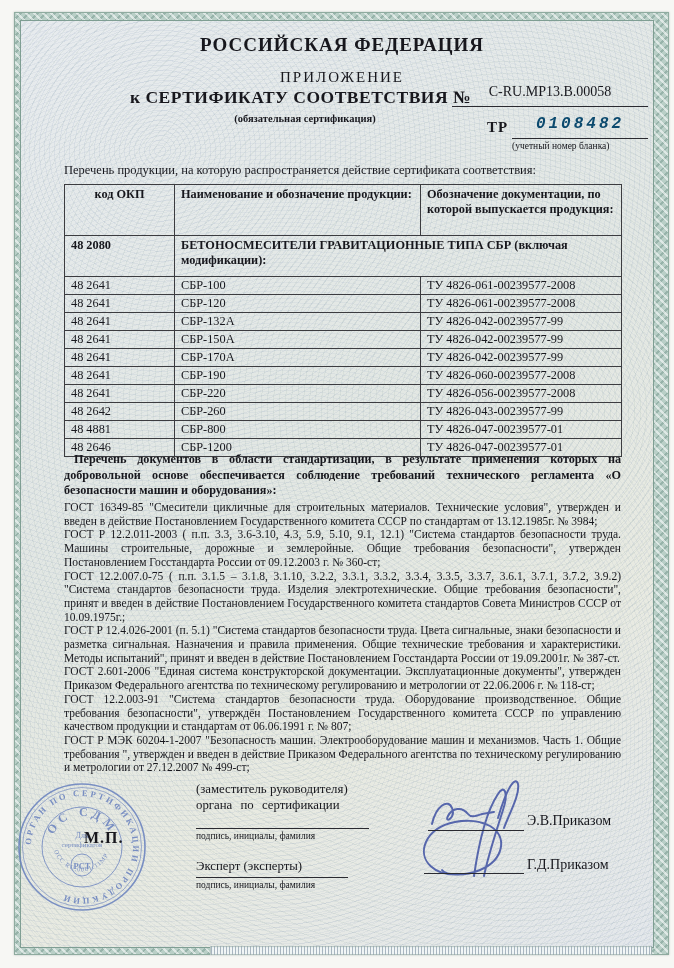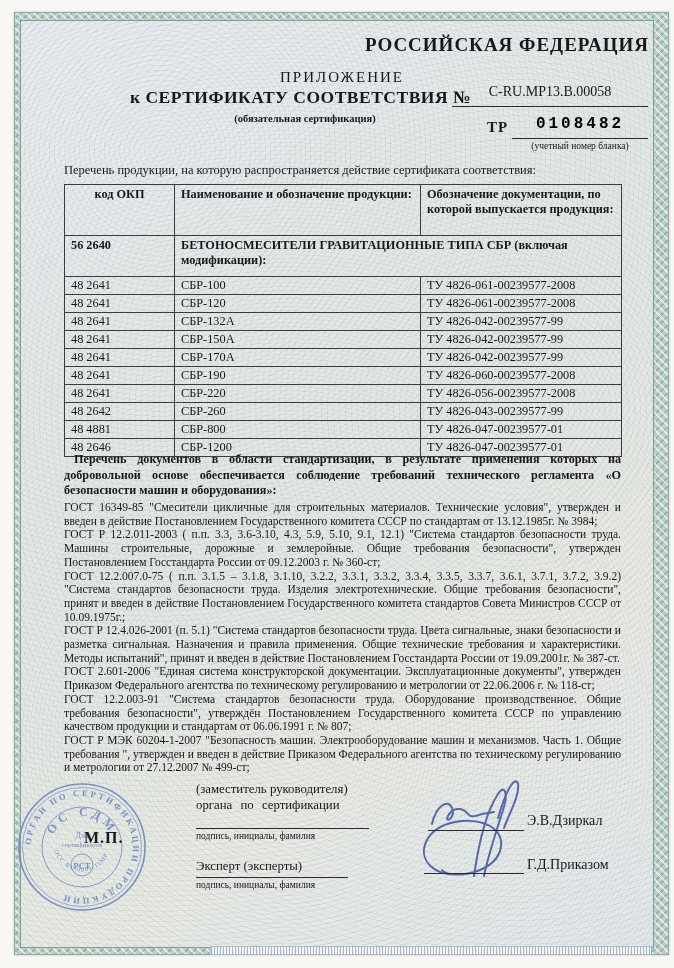--- a/index.html
+++ b/index.html
@@ -27,32 +27,32 @@
     position:absolute;left:20px;top:20px;right:20px;bottom:20px;
     border:1px solid #7f9e93;
     background-color:#e4e8e9;
     background-image:
       repeating-radial-gradient(circle at 22% 14%, rgba(112,136,176,.10) 0 1px, rgba(0,0,0,0) 1px 5px),
       repeating-radial-gradient(circle at 78% 42%, rgba(118,150,140,.10) 0 1px, rgba(0,0,0,0) 1px 6px),
       repeating-radial-gradient(circle at 42% 78%, rgba(112,136,176,.08) 0 1px, rgba(0,0,0,0) 1px 4px),
       linear-gradient(150deg,#e7ebee 0%,#e2e7e3 45%,#e8eae1 72%,#e3e7eb 100%);
   }
   .abs{position:absolute;}
-  .country{left:35px;right:25px;top:34px;font-size:19px;font-weight:bold;letter-spacing:1px;text-align:right;}
+  .country{left:35px;right:25px;top:34px;font-size:19px;font-weight:bold;letter-spacing:1px;text-align:center;}
   .title1{left:35px;right:25px;top:69px;font-size:15px;font-weight:normal;letter-spacing:2px;text-align:center;}
   .title2{left:130px;top:87px;font-size:17.5px;font-weight:bold;letter-spacing:.5px;}
   .cert-number{left:452px;top:84px;width:196px;height:22px;text-align:center;font-size:14px;border-bottom:1.5px solid #2a2a30;}
   .subtitle{left:155px;top:113px;width:300px;text-align:center;font-size:10.5px;font-weight:bold;}
   .tr-label{left:487px;top:119px;font-size:15px;font-weight:bold;letter-spacing:1px;}
   .blank-number{
     left:512px;top:115px;width:136px;height:23px;text-align:center;
     font-family:"Liberation Mono", monospace;font-size:16px;font-weight:bold;letter-spacing:3px;
     border-bottom:1.5px solid #2a2a30;
   }
-  .blank-caption{left:512px;top:141px;width:136px;text-align:center;font-size:9.5px;}
+  .blank-caption{left:512px;top:141px;width:136px;text-align:left;font-size:9.5px;}
   .intro{left:64px;top:163px;width:560px;font-size:12.5px;}
   table.products{
     position:absolute;left:64px;top:184px;width:557px;
     border-collapse:collapse;table-layout:fixed;
     font-size:12.3px;
   }
   table.products th, table.products td{
     border:1px solid #3c3c40;
     padding:2px 6px;vertical-align:top;line-height:1.22;
     overflow:hidden;white-space:nowrap;
@@ -98,41 +98,41 @@
 
   <div class="border-band"></div>
   <div class="interior"></div>
 
   <div class="abs country">РОССИЙСКАЯ ФЕДЕРАЦИЯ</div>
   <div class="abs title1">ПРИЛОЖЕНИЕ</div>
   <div class="abs title2">к СЕРТИФИКАТУ СООТВЕТСТВИЯ  №</div>
   <div class="abs cert-number">C-RU.MP13.B.00058</div>
   <div class="abs subtitle">(обязательная сертификация)</div>
   <div class="abs tr-label">ТР</div>
-  <div class="abs blank-number" style="color:#000000;">0108482</div>
+  <div class="abs blank-number" style="color:#0c4a6e;font-style:italic;">0108482</div>
   <div class="abs blank-caption">(учетный номер бланка)</div>
 
   <div class="abs intro">Перечень продукции, на которую распространяется действие сертификата соответствия:</div>
 
   <table class="products">
     <colgroup>
         <col class="col1">
         <col class="col2">
         <col class="col3">
       </colgroup>
     <thead>
       <tr>
         <th class="c1h">код ОКП</th>
         <th>Наименование и обозначение продукции:</th>
         <th>Обозначение документации, по которой выпускается продукция:</th>
       </tr>
     </thead>
     <tbody>
       <tr class="group-row">
-        <td class="code">56 2640</td>
+        <td class="code">48 2080</td>
         <td colspan="2">БЕТОНОСМЕСИТЕЛИ ГРАВИТАЦИОННЫЕ ТИПА СБР (включая модификации):</td>
       </tr>
       <tr class="item-row">
           <td class="code">48 2641</td>
           <td>СБР-100</td>
           <td>ТУ 4826-061-00239577-2008</td>
         </tr>
       <tr class="item-row">
           <td class="code">48 2641</td>
           <td>СБР-120</td>
@@ -228,19 +228,19 @@
   <div class="abs uline2"></div>
   <div class="abs cap2">подпись, инициалы, фамилия</div>
 
   <svg class="abs sig-svg" width="180" height="135" viewBox="0 0 180 135">
     <g fill="none" stroke="#3f51a3" stroke-width="2" stroke-linecap="round" opacity=".85">
       <path d="M22 52 C26 34 38 26 42 36 C46 46 34 52 38 44 C42 36 52 34 58 42 C61 46 66 44 72 42 L84 40 M88 46 C98 12 106 4 108 12 C110 22 100 40 94 56"></path>
       <path d="M54 102 C24 106 8 88 16 70 C26 48 62 44 80 54 C98 64 94 88 70 98 C56 104 36 104 32 98 M64 104 C68 76 76 40 88 22 C94 12 99 20 93 38 C86 60 78 84 74 104"></path>
     </g>
   </svg>
   <div class="abs sigline1"></div>
-  <div class="abs name1">Э.В.Дзиркал</div>
+  <div class="abs name1">Э.В.Приказом</div>
   <div class="abs sigline2"></div>
   <div class="abs name2">Г.Д.Приказом</div>
 
   <div class="abs microtext"></div>
 
 </div>
 
 </body></html>

